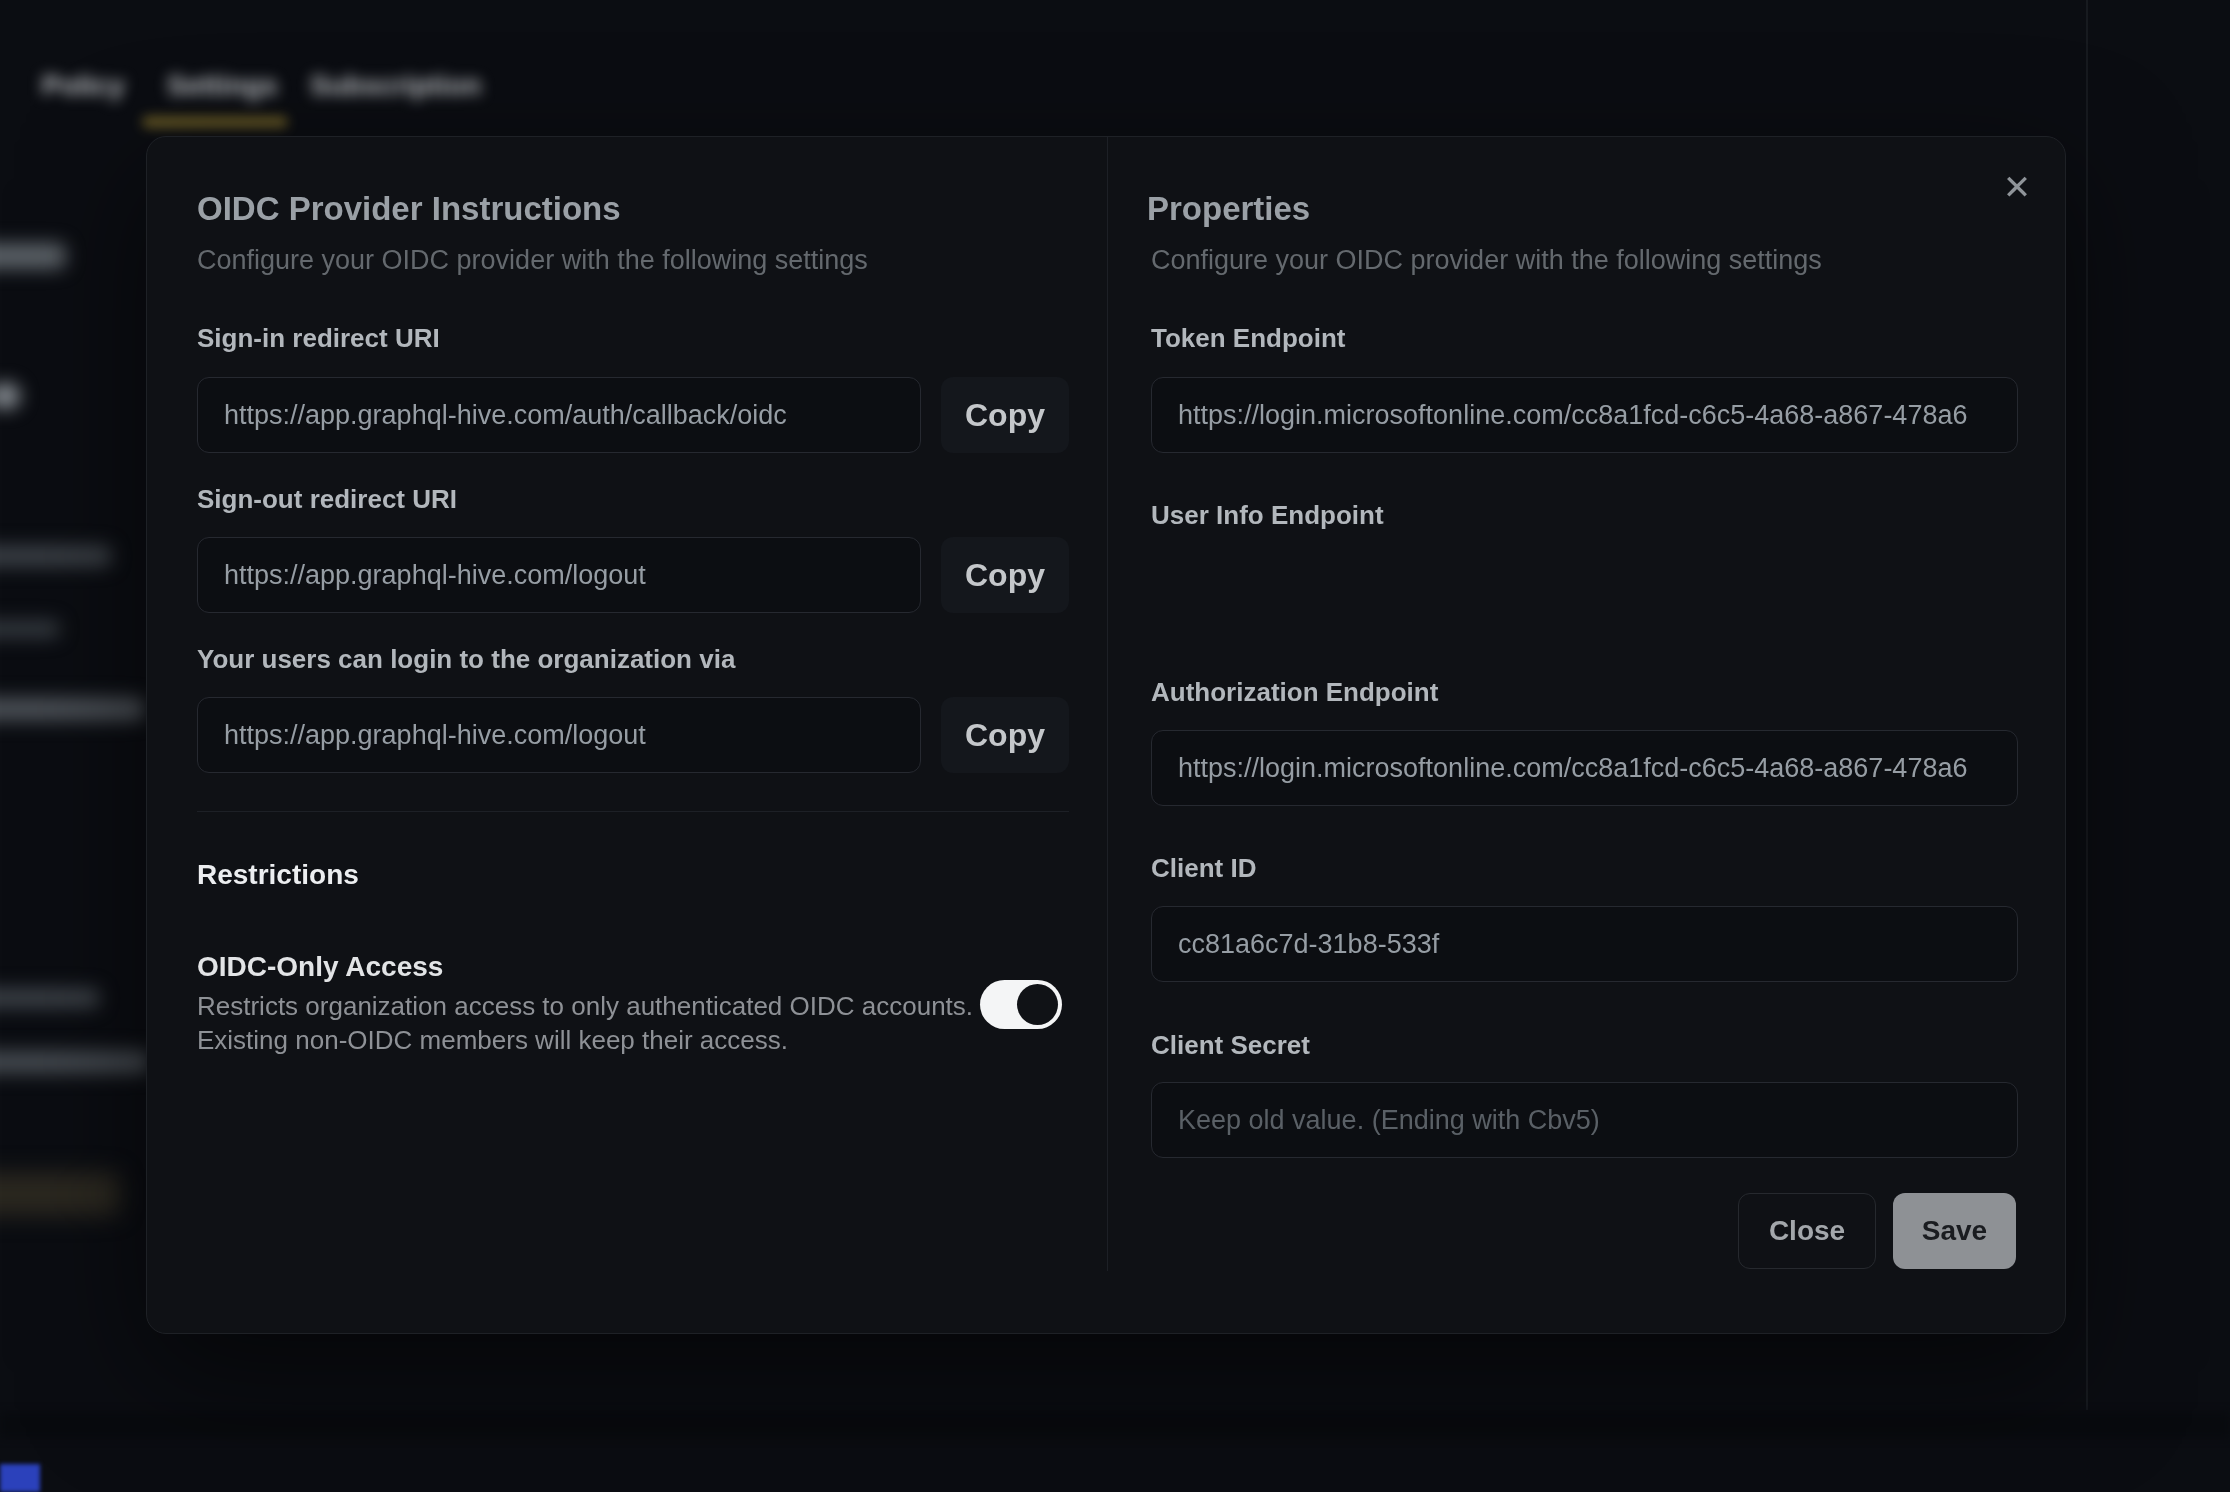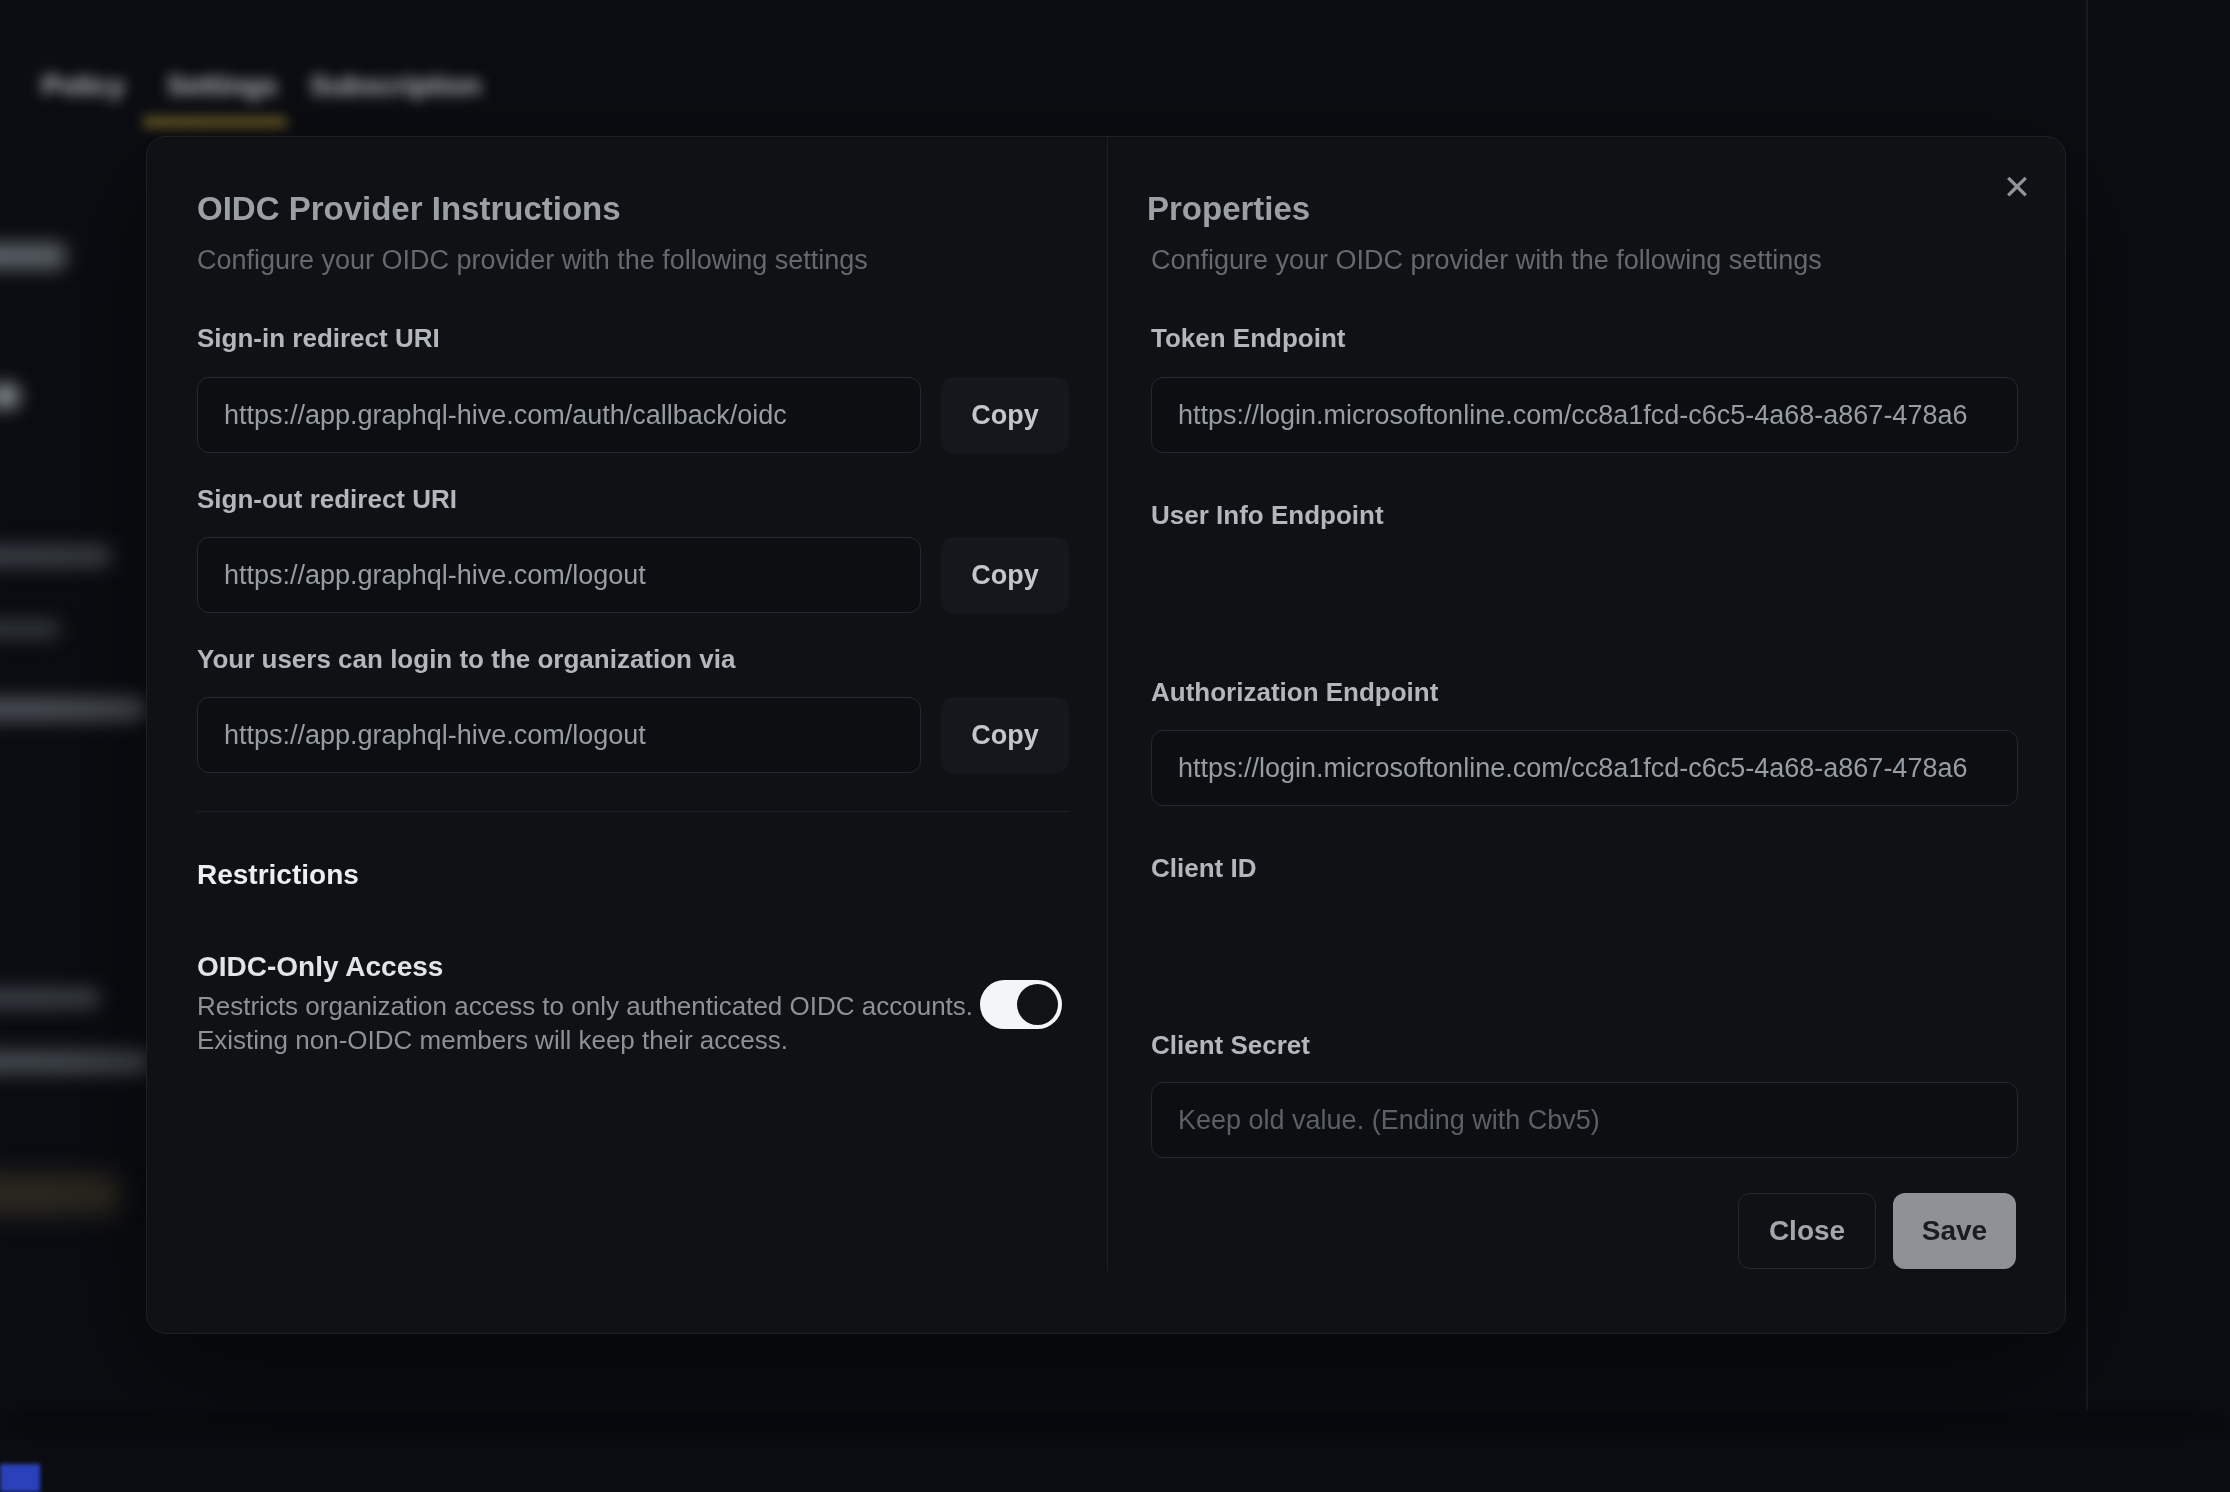--- a/index.html
+++ b/index.html
@@ -43,21 +43,21 @@
   .field-label{position:absolute;font-size:26px;font-weight:600;color:#b2b7bc;}
   .field-input{
     position:absolute;height:76px;box-sizing:border-box;
     background:#0c0e12;border:1px solid #262930;border-radius:12px;
     color:#969da4;font-size:27px;padding:0 26px;outline:none;
     font-family:"Liberation Sans",sans-serif;white-space:nowrap;overflow:hidden;
   }
   .field-input::placeholder{color:#5a6066;opacity:1;}
   .copy-btn{
     position:absolute;width:128px;height:76px;border:none;border-radius:12px;
-    background:#14171c;color:#c4c7ca;font-size:27px;font-weight:600;cursor:pointer;
+    background:#14171c;color:#c4c7ca;font-size:32px;font-weight:600;cursor:pointer;
     font-family:"Liberation Sans",sans-serif;
   }
   .section-title{position:absolute;font-size:28px;font-weight:700;color:#eceef0;}
   .toggle-label{position:absolute;font-size:28px;font-weight:600;color:#e2e4e6;}
   .toggle-desc{position:absolute;font-size:26px;font-weight:400;color:#8e9196;line-height:34px;}
   .toggle{
     position:absolute;left:833px;top:843px;width:82px;height:49px;
     background:#f4f5f6;border-radius:25px;cursor:pointer;
   }
   .toggle-thumb{
@@ -127,19 +127,20 @@
 
   <div class="field-label" style="left:1004px;top:186px;">Token Endpoint</div>
   <input class="field-input" style="left: 1004px; top: 240px; width: 867px;" readonly="" value="https://login.microsoftonline.com/cc8a1fcd-c6c5-4a68-a867-478a6">
 
   <div class="field-label" style="left:1004px;top:363px;">User Info Endpoint</div>
 
   <div class="field-label" style="left:1004px;top:540px;">Authorization Endpoint</div>
   <input class="field-input" style="left: 1004px; top: 593px; width: 867px;" readonly="" value="https://login.microsoftonline.com/cc8a1fcd-c6c5-4a68-a867-478a6">
 
   <div class="field-label" style="left:1004px;top:716px;">Client ID</div>
+  <input class="field-input" style="left: 1004px; top: 769px; width: 867px;" readonly="" value="cc81a6c7d-31b8-533f">
 
   <div class="field-label" style="left:1004px;top:893px;">Client Secret</div>
   <input class="field-input" style="left: 1004px; top: 945px; width: 867px;" placeholder="Keep old value. (Ending with Cbv5)">
 
   <button class="btn btn-close">Close</button>
   <button class="btn btn-save">Save</button>
 </div>
 
 </body></html>

